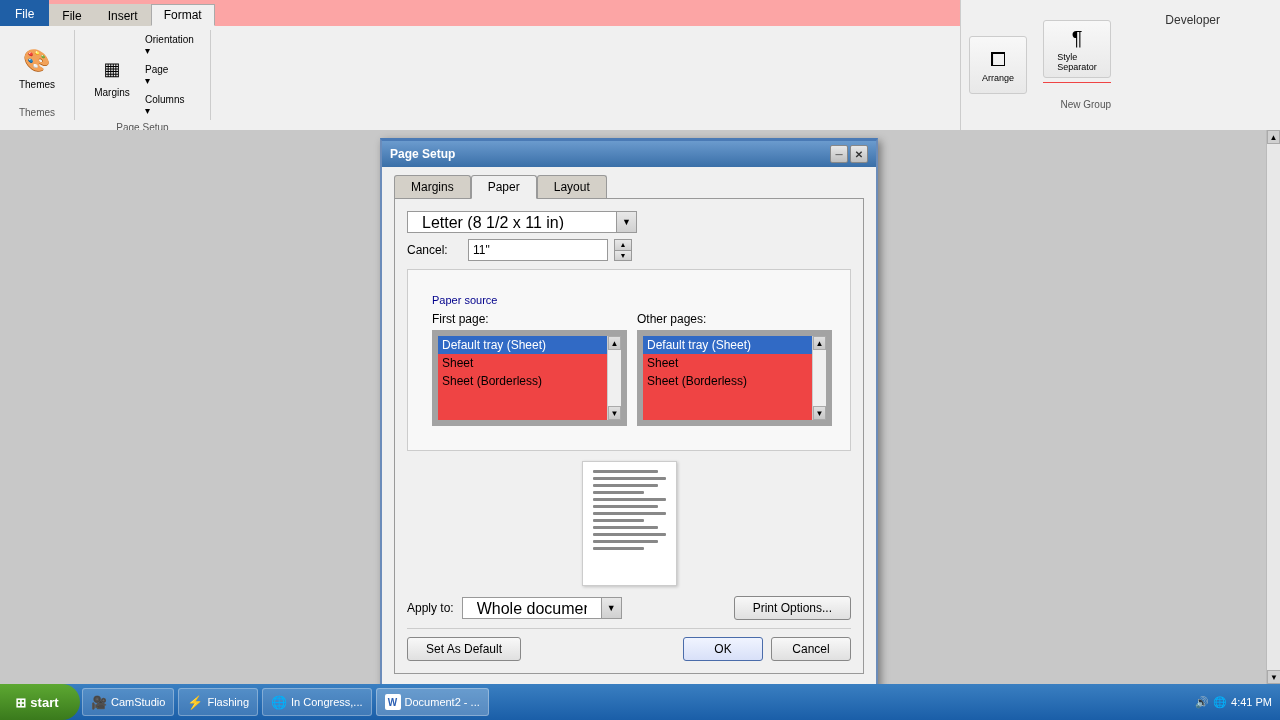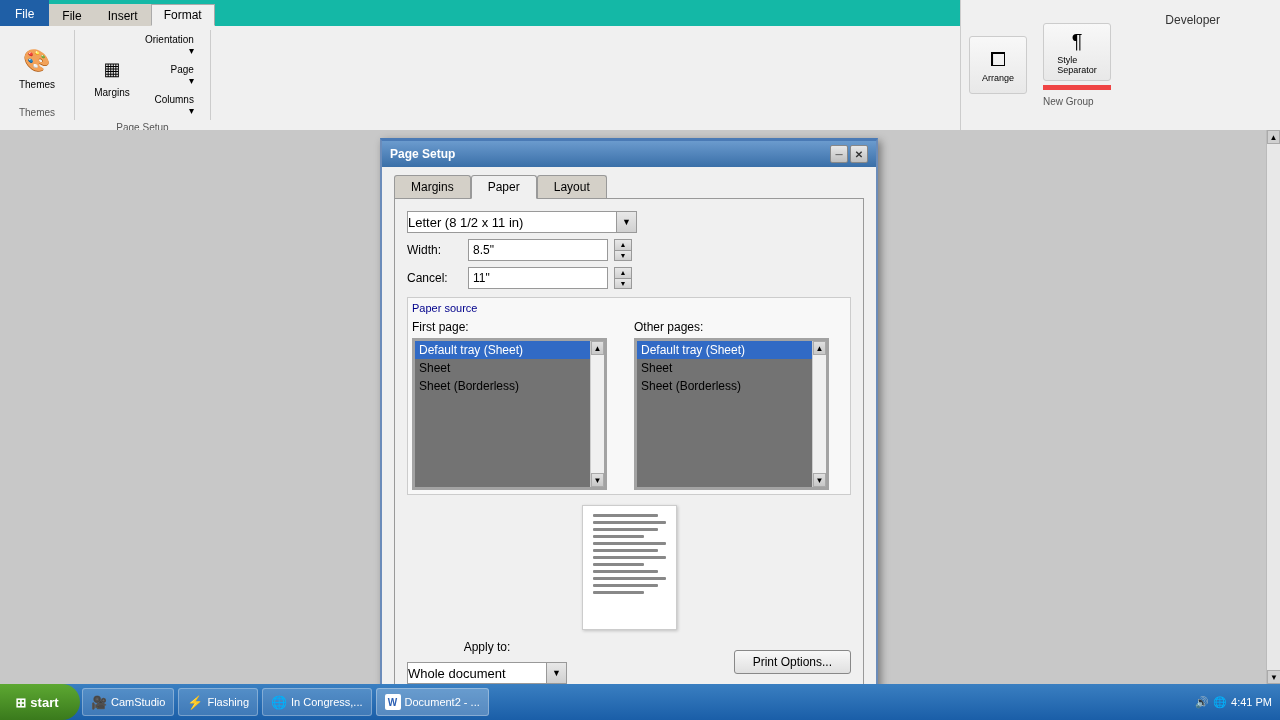--- a/index.html
+++ b/index.html
@@ -18,21 +18,21 @@
       background: #f0f0f0;
       height: 130px;
       width: 100%;
       border-bottom: 1px solid #aaa;
       position: relative;
     }
 
     .ribbon-tabs {
       display: flex;
       height: 26px;
-      background: #14b8a6;
+      background: #fca5a5;
       align-items: flex-end;
     }
 
     .ribbon-tab {
       padding: 3px 12px;
       font-size: 12px;
       background: #d4d0c8;
       border: 1px solid transparent;
       border-bottom: none;
       cursor: pointer;
@@ -106,21 +106,21 @@
       height: 32px;
       display: flex;
       align-items: center;
       justify-content: center;
       font-size: 22px;
     }
 
     .ribbon-btn-small {
       display: flex;
       flex-direction: column;
-      align-items: flex-end;
+      align-items: flex-start;
       font-size: 10px;
       cursor: pointer;
       padding: 2px 4px;
       border-radius: 2px;
     }
 
     .right-ribbon {
       position: absolute;
       right: 0;
       top: 0;
@@ -311,22 +311,22 @@
       background: white;
       padding: 2px 4px;
       font-size: 12px;
     }
 
     .form-select {
       width: 210px;
       height: 22px;
       border: 1px solid #999;
       background: white;
-      padding: 2px 0;
-      font-size: 13px;
+      padding: 2px 14px;
+      font-size: 16px;
       appearance: none;
       -webkit-appearance: none;
       cursor: pointer;
     }
 
     .select-wrapper {
       position: relative;
       display: inline-flex;
       align-items: center;
     }
@@ -361,44 +361,44 @@
       font-size: 7px;
       cursor: pointer;
       line-height: 1;
     }
 
     .spin-up { border-bottom: none; }
 
     
     .paper-source-section {
       border: 1px solid #ccc;
-      padding: 4px;
+      padding: 24px;
       margin-top: 8px;
       background: #f8f8f8;
     }
 
     .two-col {
       display: flex;
       gap: 10px;
     }
 
     .source-col {
       flex: 1;
     }
 
     .source-label {
       font-size: 12px;
       margin-bottom: 4px;
     }
 
     .source-listbox {
       width: 100%;
-      height: 152px;
-      border: 3px solid #a3a3a3;
-      background: #737373;
+      height: 96px;
+      border: 6px solid #a3a3a3;
+      background: #ef4444;
       overflow: hidden;
       position: relative;
     }
 
     .source-listbox-inner {
       padding: 0;
     }
 
     .listbox-item {
       padding: 2px 4px;
@@ -477,21 +477,20 @@
       margin-top: 10px;
       display: flex;
       align-items: center;
       justify-content: space-between;
     }
 
     .apply-row {
       display: flex;
       align-items: center;
       gap: 8px;
-      flex-direction: column;
     }
 
     .apply-label {
       font-size: 12px;
     }
 
     .dialog-buttons {
       display: flex;
       justify-content: space-between;
       margin-top: 8px;
@@ -534,24 +533,24 @@
       align-items: center;
       justify-content: center;
       font-size: 9px;
       cursor: pointer;
       gap: 2px;
     }
 
     .new-group-label {
       font-size: 10px;
       color: #555;
-      border-top: 5px solid #ef4444;
-      padding-top: 6px;
+      border-top: 1px solid #ef4444;
+      padding-top: 16px;
       width: 100%;
-      text-align: left;
+      text-align: right;
     }
 
   </style>
 </head>
 <body>
 
 <div class="ribbon">
   <div class="ribbon-tabs">
     <div class="ribbon-tab file-tab">
       <span>File</span>
@@ -650,28 +649,20 @@
           <div class="select-wrapper">
             <select class="form-select" style="width:210px;">
               <option>Letter (8 1/2 x 11 in)</option>
               <option>A4</option>
               <option>Legal</option>
             </select>
             <div class="select-dropdown-btn">▼</div>
           </div>
         </div>
 
-        <div class="form-row">
-          <span class="form-label">Width:</span>
-          <input type="text" class="form-input" style="width: 140px;" value="8.5&quot;">
-          <div class="spinner-btn">
-            <div class="spin-up">▲</div>
-            <div class="spin-down">▼</div>
-          </div>
-        </div>
         <div class="form-row">
           <span class="form-label">Cancel:</span>
           <input type="text" class="form-input" style="width: 140px;" value="11&quot;">
           <div class="spinner-btn">
             <div class="spin-up">▲</div>
             <div class="spin-down">▼</div>
           </div>
         </div>
 
         <div class="paper-source-section">

